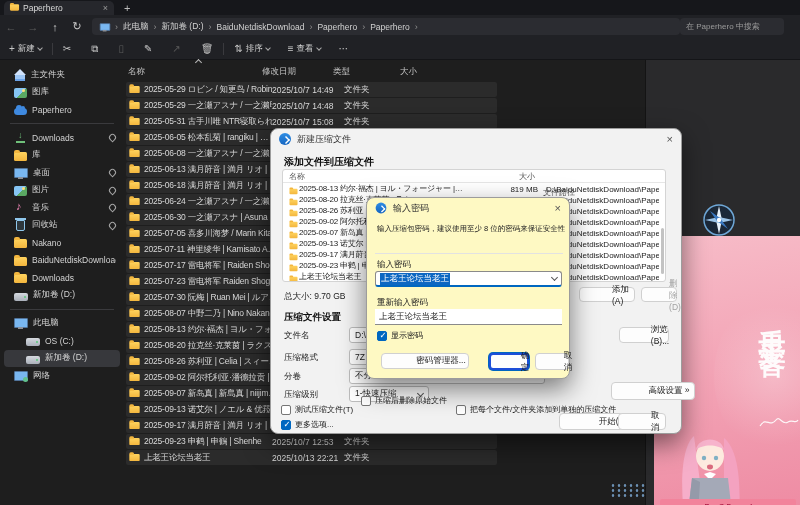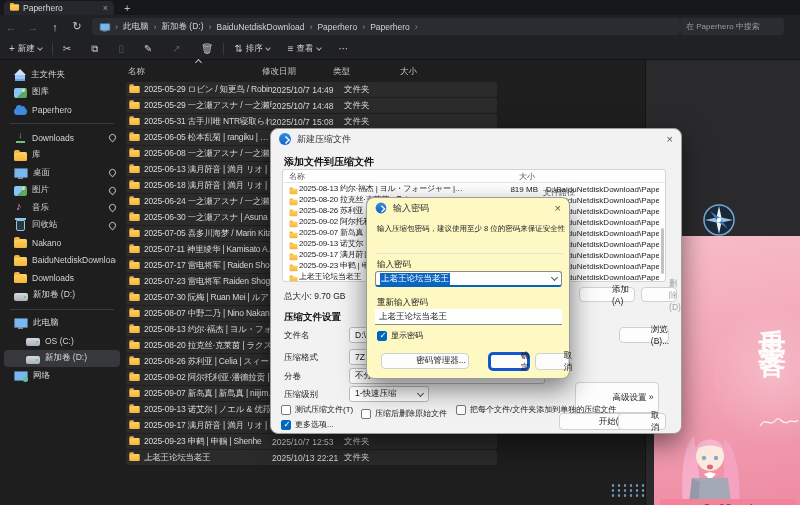--- a/index.html
+++ b/index.html
@@ -580,29 +580,29 @@
     <div class="field" style="top:239px">
         <span>不分卷</span>
         <span class="combo-chev"></span>
       </div>
 
     <span class="f-label" style="top:260px">压缩级别</span>
     <div class="field" style="top:257px;width:80px">
         <span style="white-space:nowrap">1-快速压缩</span>
         <span class="combo-chev"></span>
       </div>
-    <div class="btn" style="left:304px;top:253px;width:84px;height:31px">
+    <div class="btn" style="left:340px;top:253px;width:84px;height:18px">
         <span>高级设置 »</span>
       </div>
 
     <div class="cbrow" style="left:10px;top:275px">
       <span class="cb"></span>
         <span>测试压缩文件(T)</span>
     </div>
-    <div class="cbrow" style="left:90px;top:279px">
+    <div class="cbrow" style="left:90px;top:266px">
       <span class="cb"></span>
         <span>压缩后删除原始文件</span>
     </div>
     <div class="cbrow" style="left:185px;top:275px">
       <span class="cb"></span>
         <span>把每个文件/文件夹添加到单独的压缩文件</span>
     </div>
 
     <div class="cbrow" style="left:10px;top:290px">
       <span class="cb on"></span>

